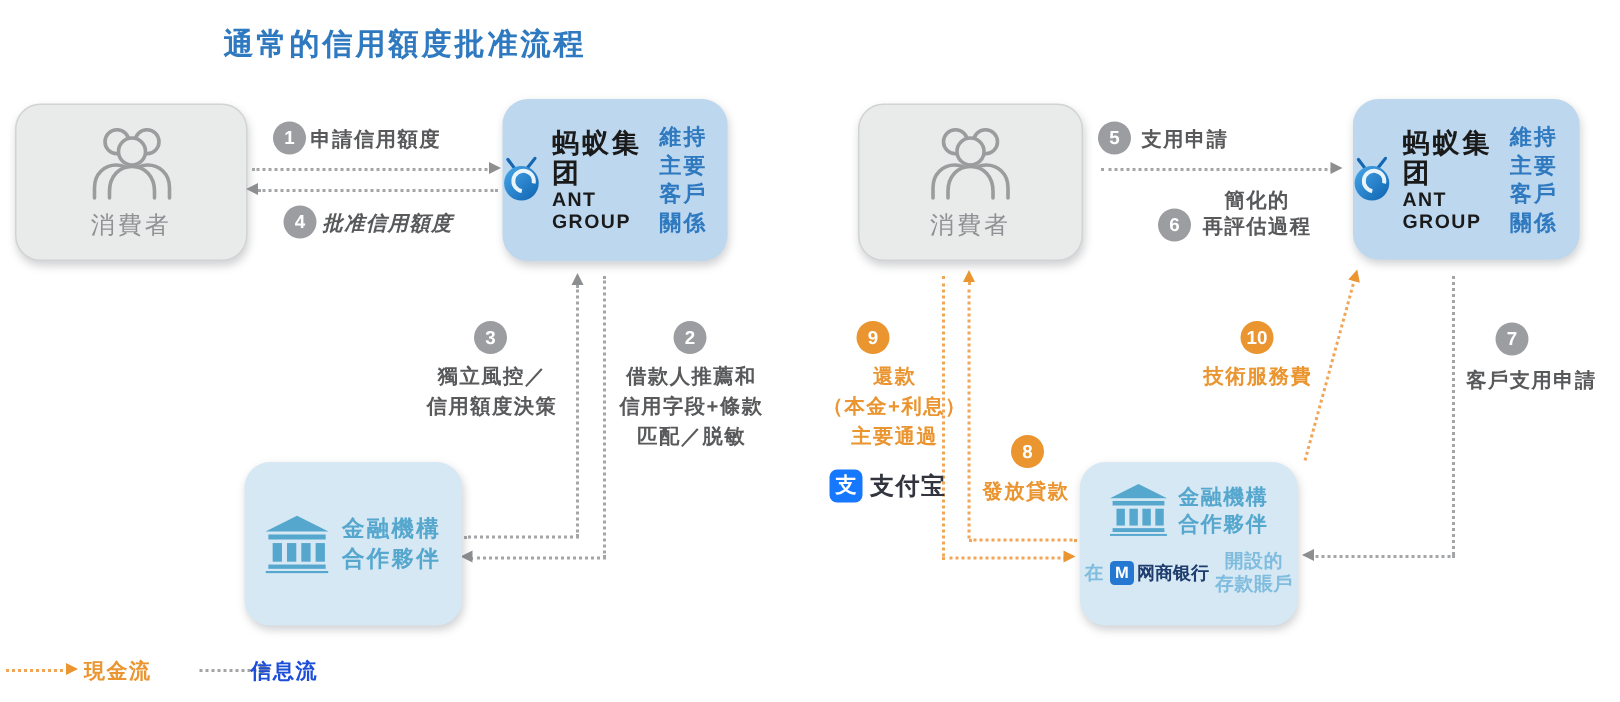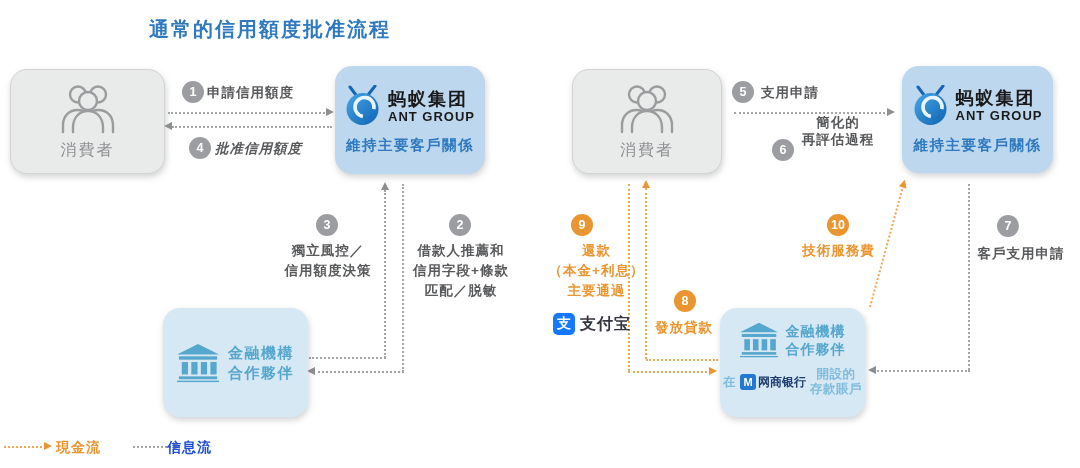--- a/index.html
+++ b/index.html
@@ -4,21 +4,21 @@
 <style>
   html,body{margin:0;padding:0;background:#fff;}
   body{font-family:"Liberation Sans","DejaVu Sans",sans-serif;}
   #stage{position:relative;width:1068px;height:468px;background:#FFFFFF;overflow:hidden;padding-left:41px;}
 
   .title{position:absolute;font-size:20px;font-weight:bold;color:#2E79BF;letter-spacing:2px;text-align:center;white-space:nowrap;}
 
   .box{position:absolute;border-radius:17px;box-shadow:1px 3px 6px rgba(90,95,100,0.28);}
   .consumer{background:#E9EAEA;border:1px solid #D2D3D4;display:flex;flex-direction:column;align-items:center;justify-content:center;gap:6px;}
   .consumer .clabel{font-size:16px;color:#8F9194;letter-spacing:2px;}
-  .antbox{background:#BCD7EE;display:flex;flex-direction:column;align-items:center;justify-content:center;gap:9px;}
+  .antbox{background:#BCD7EE;display:flex;flex-direction:row;align-items:center;justify-content:center;gap:9px;}
   .ant-row{display:flex;align-items:center;gap:7px;}
   .ant-cn{font-size:18px;font-weight:bold;color:#1A1A1A;letter-spacing:2px;line-height:20px;}
   .ant-en{font-size:13px;font-weight:bold;color:#1A1A1A;letter-spacing:1px;line-height:15px;}
   .ant-caption{font-size:14.5px;font-weight:bold;color:#2E79BF;letter-spacing:1.5px;}
   .bankbox{background:#D6E8F4;}
   .bank-row{display:flex;align-items:center;justify-content:center;gap:9px;height:100%;}
   .bank-txt{font-size:15px;font-weight:bold;color:#56A7CE;letter-spacing:1.5px;line-height:20px;text-align:left;}
   .bankR-top{display:flex;align-items:center;justify-content:center;gap:8px;margin-top:14px;}
   .bankR-txt{font-size:14px;font-weight:bold;color:#56A7CE;letter-spacing:1px;line-height:18px;text-align:left;}
   .bankR-acct{display:flex;align-items:center;justify-content:center;gap:4px;margin-top:9px;}
@@ -182,21 +182,21 @@
     </div>
     <div class="ant-caption">維持主要客戶關係</div>
   </div>
 
   <div class="hline" style="left:734px;top:112px;width:155px;"></div>
   <div class="ar r" style="left:887px;top:108px;"></div>
   <div class="num" style="left:732px;top:81px;">5</div>
   <div class="lbl" style="left:761px;top:83px;">支用申請</div>
 
   <div class="num" style="left:772px;top:139px;">6</div>
-  <div class="lbl tight" style="left:788px;top:114px;width:100px;">
+  <div class="lbl tight" style="left:788px;top:125px;width:100px;">
     <div>簡化的</div>
     <div>再評估過程</div>
   </div>
 
   <div class="vline or" style="left:628px;top:184px;height:187px;"></div>
   <div class="hline or" style="left:628px;top:371px;width:83px;"></div>
   <div class="ar or r" style="left:709px;top:367px;"></div>
   <div class="num or" style="left:571px;top:214px;">9</div>
   <div class="lbl or" style="left:548px;top:241px;width:97px;">
     <div>還款</div>

